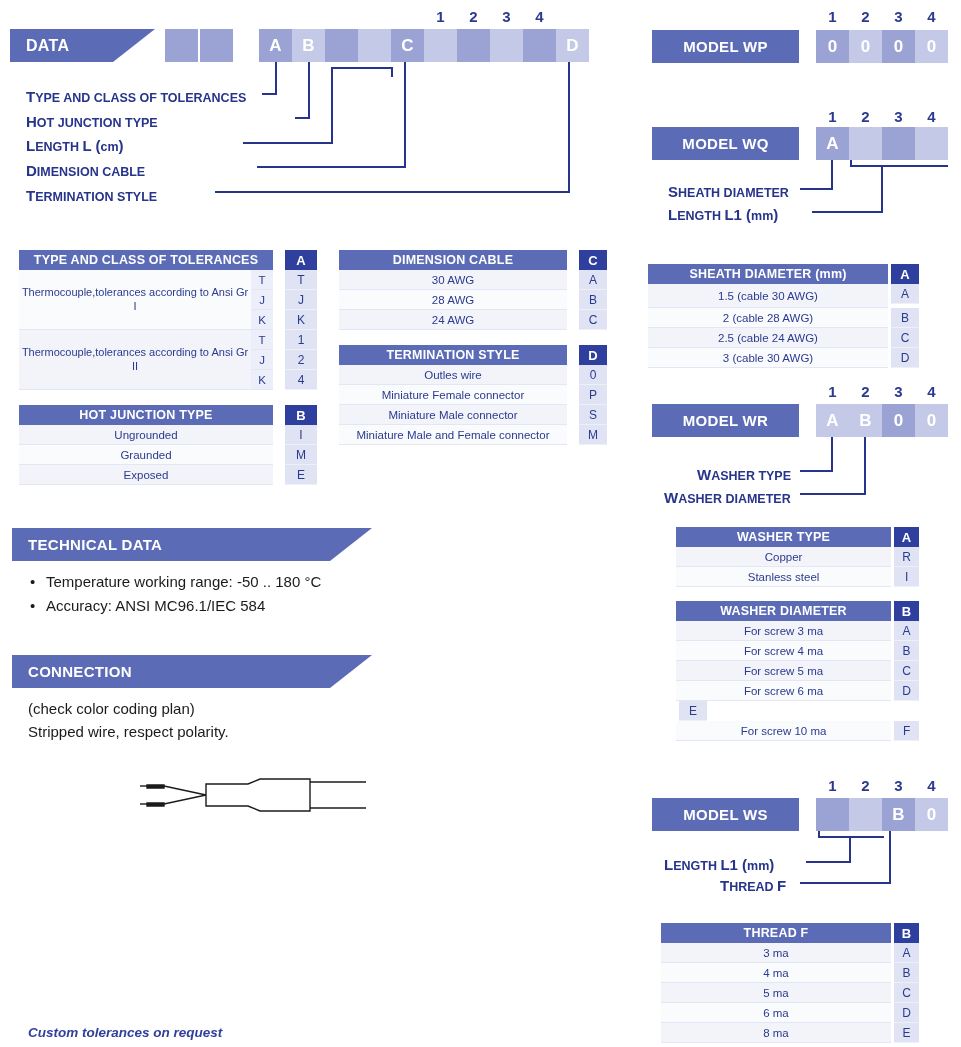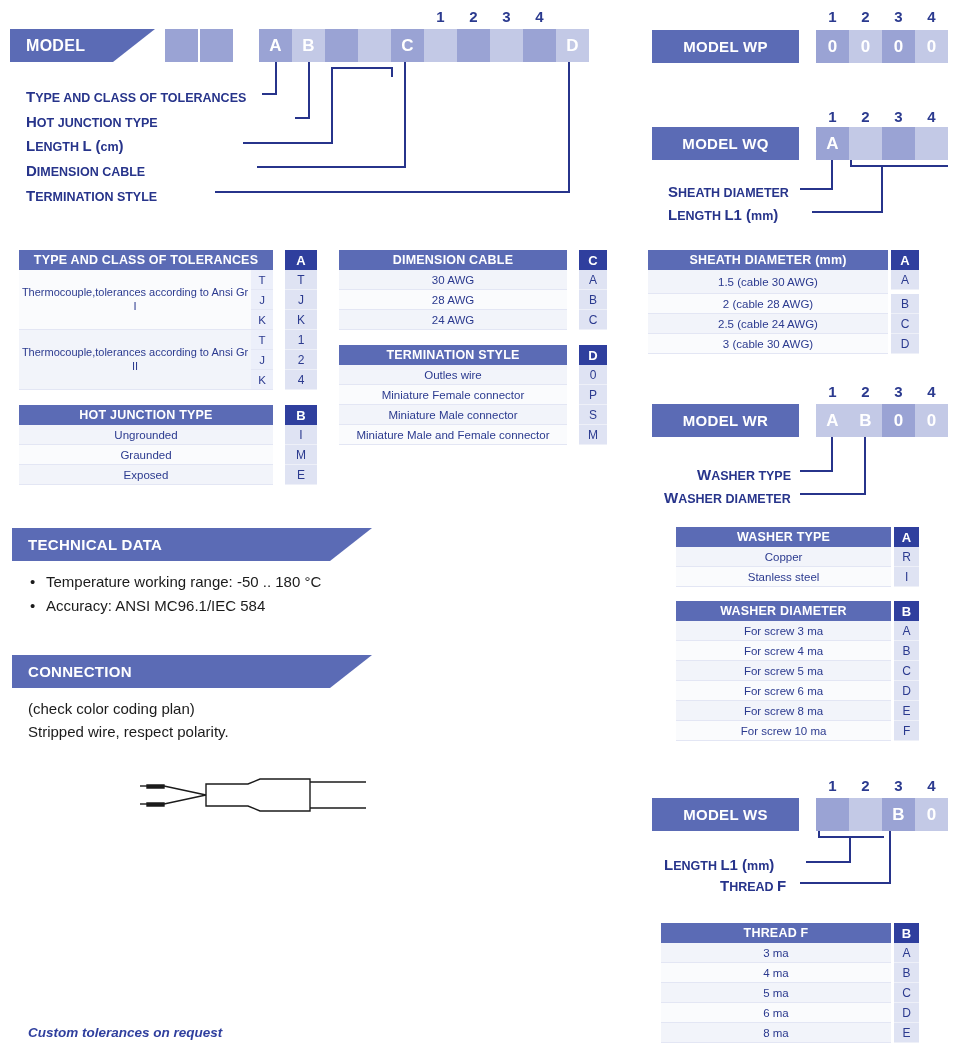--- a/index.html
+++ b/index.html
@@ -123,21 +123,21 @@
 <div class="page">
 
   <div class="numrow" style="left:424px; top:8px; width:160px;">
     <span style="width:33px">1</span>
     <span style="width:33px">2</span>
     <span style="width:33px">3</span>
     <span style="width:33px">4</span>
   </div>
 
   <div class="banner skew" style="left:10px; top:29px; width:145px; height:33px; font-size:16px;">
-    <span>MODEL</span>
+    <span>DATA</span>
   </div>
 
   <div class="strip" style="left:165px; top:29px; height:33px; gap:2px;">
     <div class="cell dark" style="width:33px;height:33px"></div>
     <div class="cell dark" style="width:33px;height:33px"></div>
   </div>
 
   <div class="strip" style="left:259px; top:29px; height:33px;">
     <div class="cell dark" style="width:33px;height:33px">A</div>
     <div class="cell light" style="width:33px;height:33px">B</div>
@@ -365,21 +365,21 @@
   </div>
 
   <div class="lline" style="left:850px; top:165px; width:98px; height:2px;"></div>
   <div class="lline" style="left:850px; top:160px; width:2px; height:7px;"></div>
   <div class="lline" style="left:881px; top:165px; width:2px; height:48px;"></div>
   <div class="lline" style="left:812px; top:211px; width:71px; height:2px;"></div>
   <div class="leadlabel" style="left:668px; top:206px;">
     <span class="big">L</span><span class="sm">ENGTH </span><span class="big">L1 (</span><span class="sm">mm</span><span class="big">)</span>
   </div>
 
-  <div class="tbl" style="left:648px; top:250px; width:271px;">
+  <div class="tbl" style="left:648px; top:264px; width:271px;">
     <div class="hdr">
       <div class="t" style="width:240px;height:20px">SHEATH DIAMETER (mm)</div>
       <div class="k" style="width:28px;height:20px;margin-left:3px">A</div>
     </div>
     <div class="row">
       <div class="t" style="width:240px;height:24px">1.5 (cable 30 AWG)</div>
       <div class="k" style="width:28px;height:20px;margin-left:3px">A</div>
     </div>
     <div class="row">
       <div class="t" style="width:240px;height:20px">2 (cable 28 AWG)</div>
@@ -453,21 +453,20 @@
     </div>
     <div class="row">
       <div class="t" style="width:242px;height:20px">For screw 5 ma</div>
       <div class="k" style="width:28px;height:20px;margin-left:3px">C</div>
     </div>
     <div class="row">
       <div class="t" style="width:242px;height:20px">For screw 6 ma</div>
       <div class="k" style="width:28px;height:20px;margin-left:3px">D</div>
     </div>
     <div class="row">
-      <div class="t" style="width:242px;height:20px">For screw 8 ma</div>
       <div class="k" style="width:28px;height:20px;margin-left:3px">E</div>
     </div>
     <div class="row">
       <div class="t" style="width:242px;height:20px">For screw 10 ma</div>
       <div class="k" style="width:28px;height:20px;margin-left:3px">F</div>
     </div>
   </div>
 
   <div class="numrow" style="left:816px; top:777px; width:132px;">
     <span style="width:33px">1</span>

